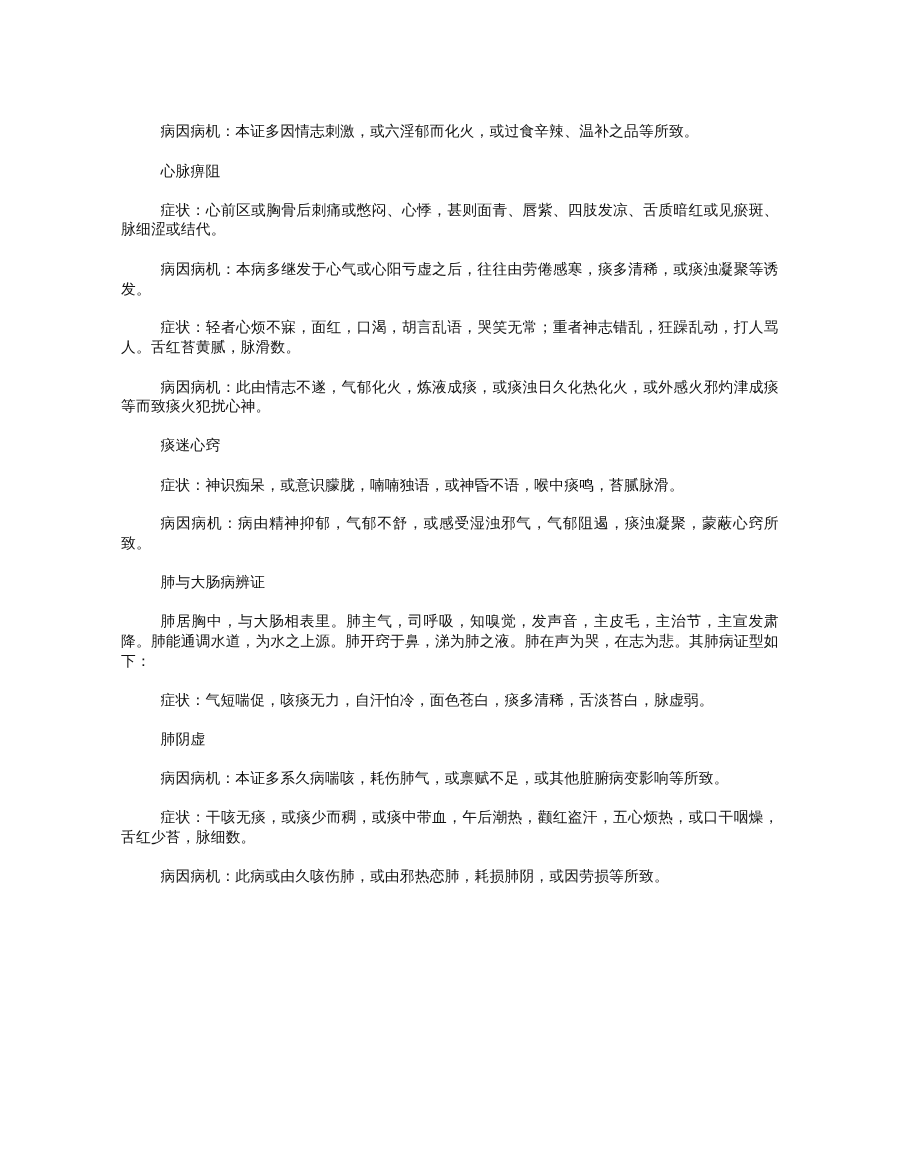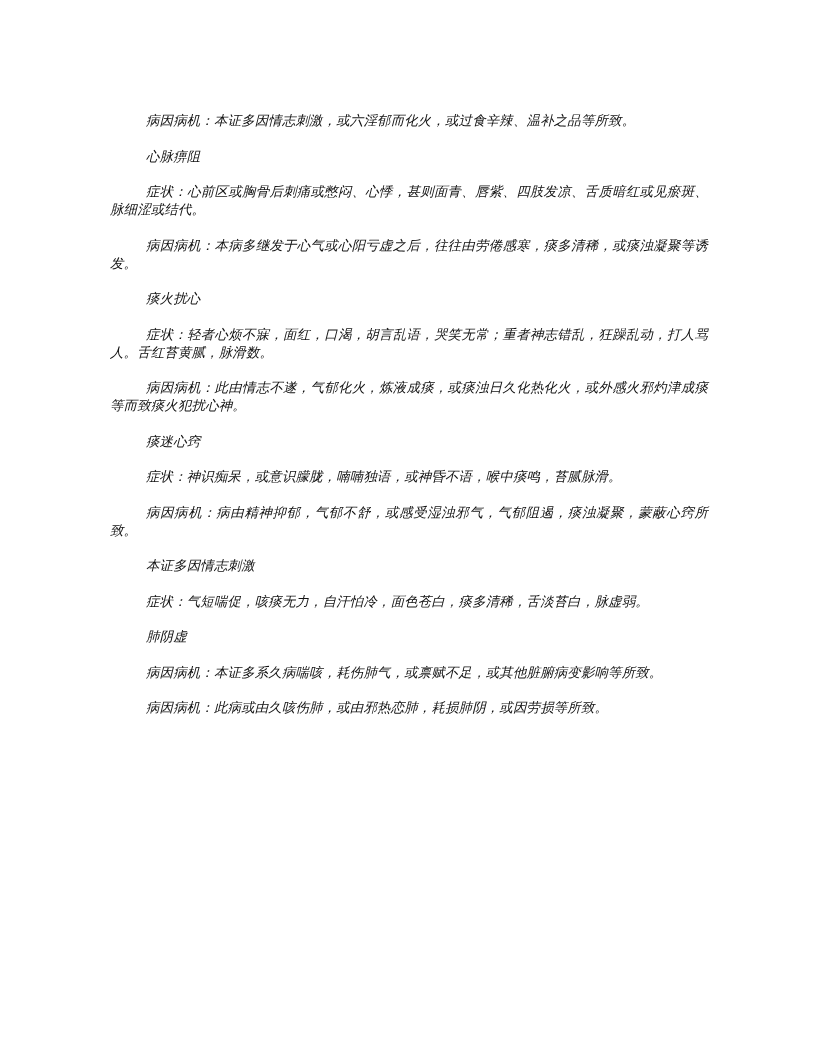--- a/index.html
+++ b/index.html
@@ -1,33 +1,34 @@
 <!DOCTYPE html>
 <html><head>
 <meta charset="utf-8">
 <style>
   html, body { margin: 0; padding: 0; background: #ffffff; }
   body { width: 816px; height: 1056px; position: relative; overflow: hidden;
          font-family: "DejaVu Serif", "Liberation Serif", serif; color: #111; }
   .page { position: absolute; left: 110px; top: 112px; width: 598px; }
   .p { margin: 0 0 17.5px 0; text-indent: 36px; font-size: 13.4px; line-height: 18px;
-       letter-spacing: 0.2px; text-align: justify; font-style: italic; }
+       letter-spacing: 0.2px; text-align: justify; }
 </style>
 </head>
 <body>
 
 <div class="page">
   <p class="p">病因病机：本证多因情志刺激，或六淫郁而化火，或过食辛辣、温补之品等所致。</p>
   <p class="p">心脉痹阻</p>
   <p class="p">症状：心前区或胸骨后刺痛或憋闷、心悸，甚则面青、唇紫、四肢发凉、舌质暗红或见瘀斑、脉细涩或结代。</p>
   <p class="p">病因病机：本病多继发于心气或心阳亏虚之后，往往由劳倦感寒，痰多清稀，或痰浊凝聚等诱发。</p>
-  <p class="p">痰火扰心</p>
   <p class="p">症状：轻者心烦不寐，面红，口渴，胡言乱语，哭笑无常；重者神志错乱，狂躁乱动，打人骂人。舌红苔黄腻，脉滑数。</p>
   <p class="p">病因病机：此由情志不遂，气郁化火，炼液成痰，或痰浊日久化热化火，或外感火邪灼津成痰等而致痰火犯扰心神。</p>
   <p class="p">痰迷心窍</p>
   <p class="p">症状：神识痴呆，或意识朦胧，喃喃独语，或神昏不语，喉中痰鸣，苔腻脉滑。</p>
   <p class="p">病因病机：病由精神抑郁，气郁不舒，或感受湿浊邪气，气郁阻遏，痰浊凝聚，蒙蔽心窍所致。</p>
-  <p class="p">本证多因情志刺激</p>
+  <p class="p">肺与大肠病辨证</p>
+  <p class="p">肺居胸中，与大肠相表里。肺主气，司呼吸，知嗅觉，发声音，主皮毛，主治节，主宣发肃降。肺能通调水道，为水之上源。肺开窍于鼻，涕为肺之液。肺在声为哭，在志为悲。其肺病证型如下：</p>
   <p class="p">症状：气短喘促，咳痰无力，自汗怕冷，面色苍白，痰多清稀，舌淡苔白，脉虚弱。</p>
   <p class="p">肺阴虚</p>
   <p class="p">病因病机：本证多系久病喘咳，耗伤肺气，或禀赋不足，或其他脏腑病变影响等所致。</p>
+  <p class="p">症状：干咳无痰，或痰少而稠，或痰中带血，午后潮热，颧红盗汗，五心烦热，或口干咽燥，舌红少苔，脉细数。</p>
   <p class="p">病因病机：此病或由久咳伤肺，或由邪热恋肺，耗损肺阴，或因劳损等所致。</p>
 </div>
 
 </body></html>

